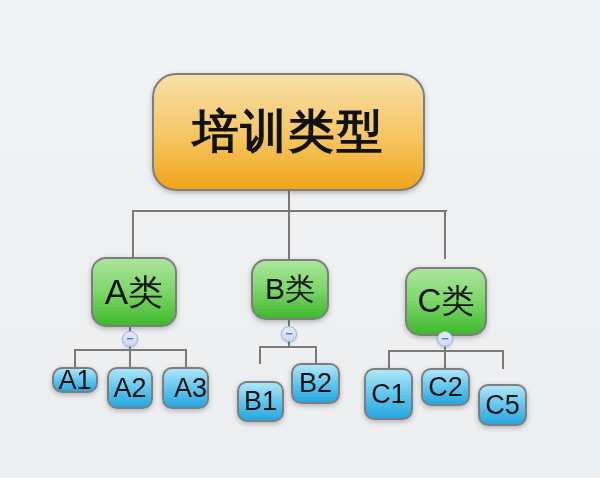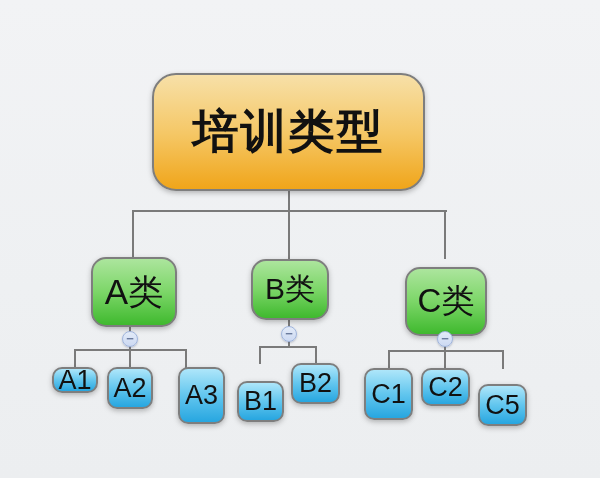--- a/index.html
+++ b/index.html
@@ -96,21 +96,21 @@
   <div class="collapse" style="left:437px;top:331px;">
     <span>−</span>
   </div>
 
   <div class="node node-leaf" style="left:52px;top:367px;width:46px;height:26px;">
     <span>A1</span>
   </div>
   <div class="node node-leaf" style="left:107px;top:367px;width:46px;height:42px;">
     <span>A2</span>
   </div>
-  <div class="node node-leaf" style="left:178px;top:367px;width:47px;height:57px;">
+  <div class="node node-leaf" style="left:162px;top:367px;width:47px;height:42px;justify-content:flex-end;">
     <span>A3</span>
   </div>
 
   <div class="node node-leaf" style="left:237px;top:381px;width:47px;height:41px;">
     <span>B1</span>
   </div>
   <div class="node node-leaf" style="left:291px;top:363px;width:49px;height:41px;">
     <span>B2</span>
   </div>
 

